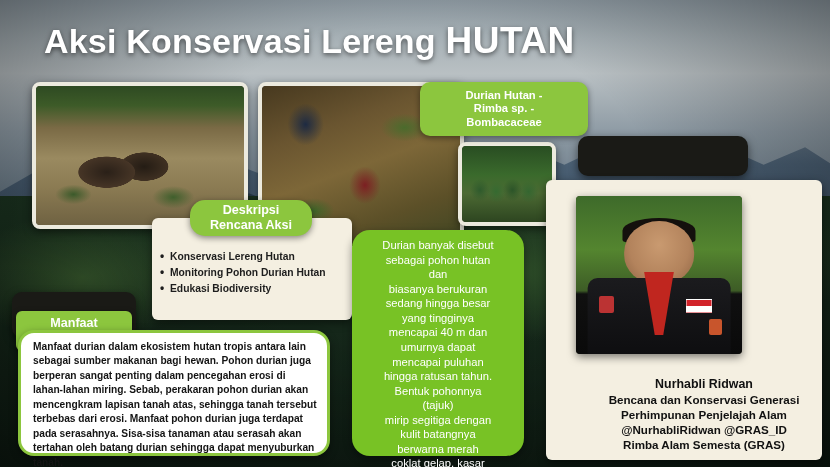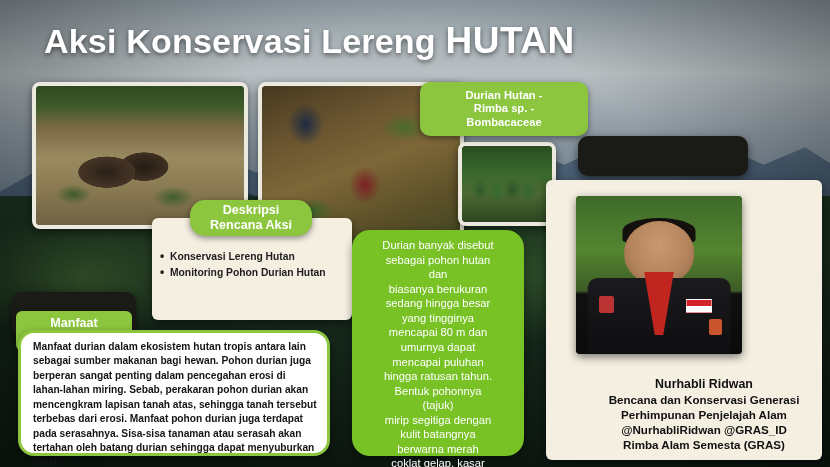--- a/index.html
+++ b/index.html
@@ -266,20 +266,21 @@
     <div>
       <div>Deskripsi</div>
       <div>Rencana Aksi</div>
     </div>
   </div>
 
   <div class="desk-list">
     <ul id="desk-ul">
         <li>Konservasi Lereng Hutan</li>
         <li>Monitoring Pohon Durian Hutan</li>
+        <li>Edukasi Biodiversity</li>
       </ul>
   </div>
 
   <div class="chip-dark-card" style="left:12px; top:292px; width:124px; height:46px;"></div>
   <div class="chip" style="left:16px; top:311px; width:116px; height:40px; font-size:12.6px; border-radius:6px;">
     <div>
       <div>Manfaat</div>
       <div>Kegiatan</div>
     </div>
   </div>
@@ -287,21 +288,21 @@
   <div class="manfaat-bubble">Manfaat durian dalam ekosistem hutan tropis antara lain sebagai sumber makanan bagi hewan. Pohon durian juga berperan sangat penting dalam pencegahan erosi di lahan-lahan miring. Sebab, perakaran pohon durian akan mencengkram lapisan tanah atas, sehingga tanah tersebut terbebas dari erosi. Manfaat pohon durian juga terdapat pada serasahnya. Sisa-sisa tanaman atau serasah akan tertahan oleh batang durian sehingga dapat menyuburkan tanah.</div>
 
   <div class="durian-bubble">
     <div id="durian-lines">
         <div>Durian banyak disebut</div>
         <div>sebagai pohon hutan</div>
         <div>dan</div>
         <div>biasanya berukuran</div>
         <div>sedang hingga besar</div>
         <div>yang tingginya</div>
-        <div>mencapai 80 m dan</div>
+        <div>mencapai 40 m dan</div>
         <div>umurnya dapat</div>
         <div>mencapai puluhan</div>
         <div>hingga ratusan tahun.</div>
         <div>Bentuk pohonnya</div>
         <div>(tajuk)</div>
         <div>mirip segitiga dengan</div>
         <div>kulit batangnya</div>
         <div>berwarna merah</div>
         <div>coklat gelap, kasar</div>
       </div>

